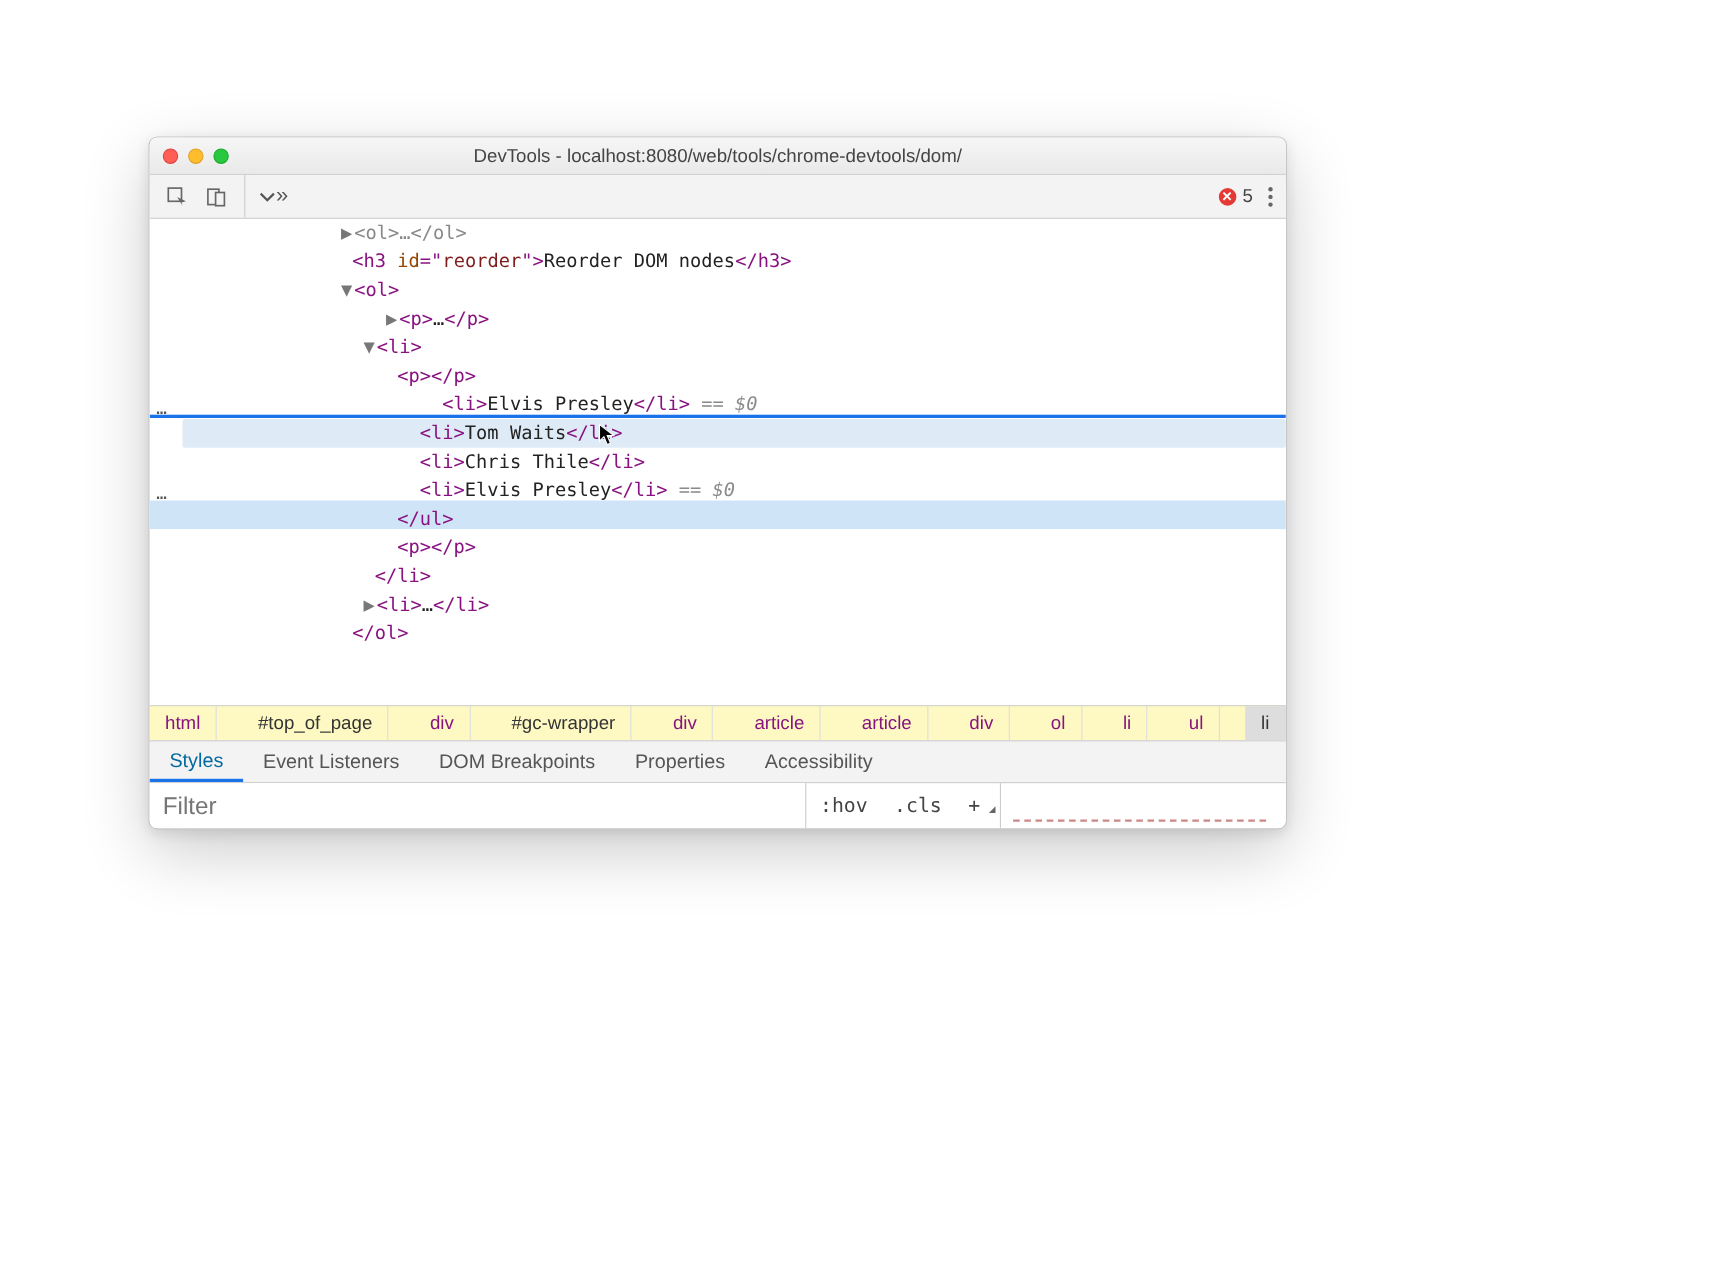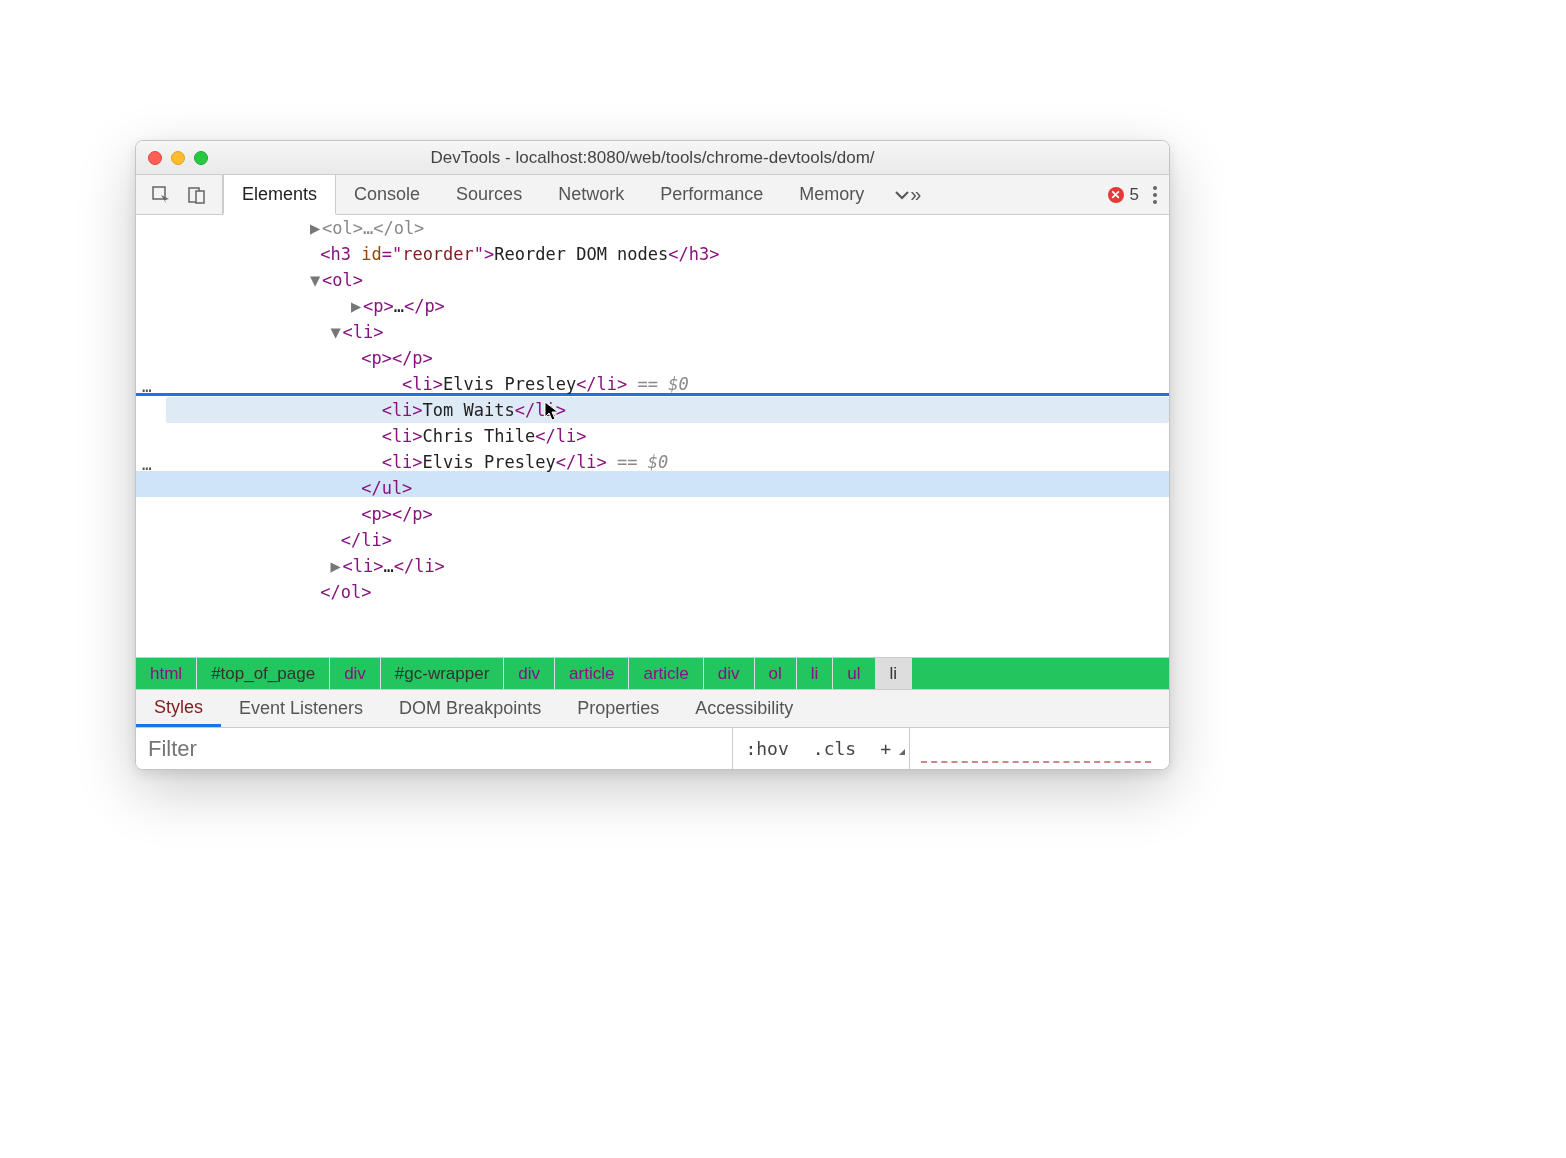--- a/index.html
+++ b/index.html
@@ -6,21 +6,21 @@
   body {
     background: #fff;
     font-family: -apple-system, BlinkMacSystemFont, "Segoe UI", Helvetica, Arial, sans-serif;
     width: 1566px;
     height: 1158px;
     position: relative;
   }
   .window {
     position: absolute;
     left: 135px;
-    top: 140px;
+    top: 124px;
     width: 1035px;
     height: 630px;
     background: #fff;
     border: 1px solid #c5c5c5;
     border-radius: 8px;
     box-shadow: 0 20px 60px rgba(0,0,0,0.20), 0 4px 12px rgba(0,0,0,0.10);
     overflow: hidden;
     display: flex;
     flex-direction: column;
   }
@@ -172,24 +172,25 @@
 
   .cursor {
     position:absolute; left:408px; top:186px; z-index:5;
     width:18px; height:22px;
   }
 
   
   .crumbs {
     height: 32px;
     border-top: 1px solid #ccc;
-    background: #22c55e;
+    background: #fef9c3;
     display: flex;
     align-items: stretch;
     font-size: 17px;
+    justify-content: space-between;
   }
   .crumb {
     padding: 0 14px;
     display:flex; align-items:center;
     color:#881280;
     border-right: 1px solid #ddd;
     cursor: default;
   }
   .crumb.plain { color:#333; }
   .crumb.active { background:#ddd; color:#333; }
@@ -201,21 +202,21 @@
     background: #f3f3f3;
     display:flex; align-items: stretch;
     font-size: 18px; color:#555;
   }
   .subtab {
     padding: 0 18px;
     display:flex; align-items:center;
     cursor:default;
   }
   .subtab.active {
-    color:#7f1d1d;
+    color:#0369a1;
     border-bottom: 3px solid #1a73e8;
   }
 
   
   .filterbar {
     height: 42px;
     border-top: 1px solid #ccc;
     display:flex;
     align-items:stretch;
     background:#fff;
@@ -275,28 +276,20 @@
             <rect x="2" y="2" width="12" height="12" fill="none" stroke="#666" stroke-width="1.5"></rect>
             <path d="M10 10 L18 14 L14 15 L15 18 Z" fill="#666"></path>
           </svg>
       </div>
       <div class="icon-btn">
         <svg width="20" height="20" viewBox="0 0 20 20">
             <rect x="2" y="3" width="10" height="14" fill="none" stroke="#666" stroke-width="1.5"></rect>
             <rect x="9" y="6" width="8" height="12" fill="#f3f3f3" stroke="#666" stroke-width="1.5"></rect>
           </svg>
       </div>
-    </div>
-    <div class="tabs">
-      <div class="tab active">Elements</div>
-      <div class="tab">Console</div>
-      <div class="tab">Sources</div>
-      <div class="tab">Network</div>
-      <div class="tab">Performance</div>
-      <div class="tab">Memory</div>
     </div>
     <div class="tab-overflow">
       <svg width="16" height="16" viewBox="0 0 16 16">
           <path d="M2 5 L8 11 L14 5" fill="none" stroke="#555" stroke-width="2"></path>
           <path d="M2 11 L8 5 L14 11" fill="none" stroke="#555" stroke-width="2" transform="translate(0,-8)" opacity="0"></path>
         </svg>
       <span style="font-size:20px;">»</span>
     </div>
     <div class="tool-right">
       <div class="error-badge">

